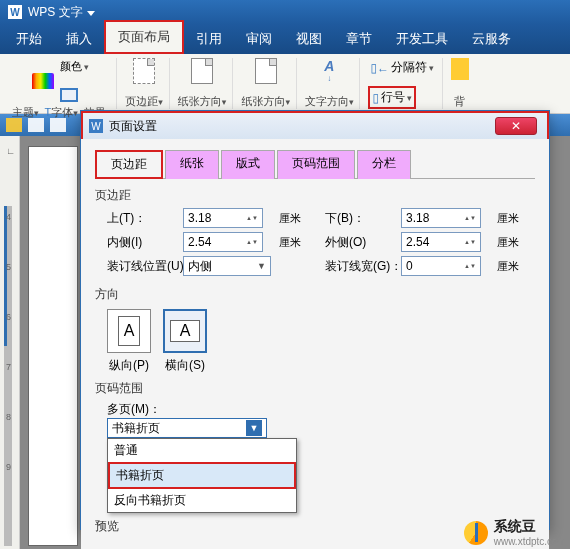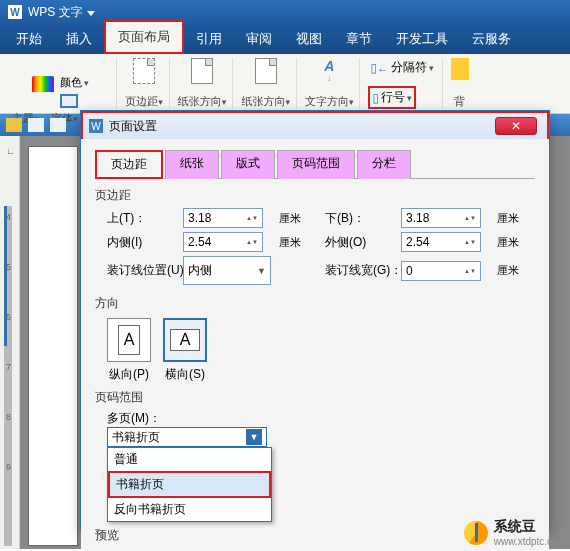--- a/index.html
+++ b/index.html
@@ -11,21 +11,21 @@
 
 .tabs { background: linear-gradient(#1f5a9e, #174a85); height: 30px; display: flex; align-items: flex-end; padding: 0 4px; }
 .tab { color: #fff; padding: 6px 12px; cursor: pointer; font-size: 13px; }
 .tab.active { background: #f5f5f1; color: #333; border: 2px solid #d62020; }
 
 .ribbon { background: #f5f5f1; height: 60px; display: flex; border-bottom: 1px solid #ccc; padding: 4px 6px; gap: 2px; }
 .ribbon-group { display: flex; flex-direction: column; align-items: center; padding: 0 6px; border-right: 1px solid #ddd; justify-content: space-between; }
 .ribbon-group:last-child { border-right: none; }
 .ribbon-top { display: flex; gap: 4px; align-items: center; }
 .ribbon-label { font-size: 11px; color: #444; margin-top: 2px; }
-.ribbon-col { display: flex; flex-direction: column; gap: 2px; font-size: 11px; margin-top: 16px; }
+.ribbon-col { display: flex; flex-direction: column; gap: 12px; font-size: 11px; }
 .ribbon-item { display: flex; align-items: center; gap: 2px; padding: 1px 2px; }
 
 .rainbow-icon { width: 22px; height: 16px; background: linear-gradient(90deg, #e00, #fa0, #ee0, #0c0, #06f, #90f); border-radius: 2px 2px 0 0; }
 .square-icon { width: 18px; height: 14px; border: 2px solid #3a7cc4; background: #eaf0f8; }
 .page-icon { width: 22px; height: 26px; border: 1px solid #888; background: #fff; position: relative; }
 .page-icon::after { content: ""; position: absolute; top: 0; right: 0; width: 6px; height: 6px; background: #ddd; border-left: 1px solid #888; border-bottom: 1px solid #888; }
 .text-dir-icon { width: 20px; height: 22px; display: flex; flex-direction: column; align-items: center; color: #4a7cc0; font-size: 14px; }
 .small-dd { font-size: 9px; color: #555; }
 
 .quickbar { background: linear-gradient(#4a8ed4, #2f6eb0); height: 22px; display: flex; align-items: center; padding: 0 6px; gap: 6px; }
@@ -48,34 +48,34 @@
 .dlg-body { padding: 10px 14px; background: #f4f4f4; }
 .dlg-tabs { display: flex; border-bottom: 1px solid #aaa; margin-bottom: 8px; }
 .dlg-tab { padding: 4px 14px; border: 1px solid #aaa; border-bottom: none; background: #f0abfc; margin-right: 2px; position: relative; top: 1px; }
 .dlg-tab.active { background: #f4f4f4; border: 2px solid #d62020; }
 
 .fieldset-label { color: #333; margin: 6px 0 4px; }
 .margin-grid { display: grid; grid-template-columns: 70px 90px 40px 70px 90px 40px; gap: 4px 6px; align-items: center; margin-left: 12px; }
 .margin-grid .unit { font-size: 11px; }
 .num-input { width: 80px; height: 20px; border: 1px solid #7a9ac0; background: #fff; padding: 0 4px; display: flex; align-items: center; justify-content: space-between; }
 .spinner { width: 12px; display: flex; flex-direction: column; font-size: 6px; line-height: 6px; color: #555; }
-.combo { width: 88px; height: 29px; border: 1px solid #7a9ac0; background: #fff; display: flex; align-items: center; justify-content: space-between; padding: 0 4px; }
+.combo { width: 88px; height: 20px; border: 1px solid #7a9ac0; background: #fff; display: flex; align-items: center; justify-content: space-between; padding: 0 4px; }
 .combo .arrow { font-size: 9px; color: #555; }
 
 .orient-row { display: flex; gap: 12px; margin: 6px 0 6px 12px; }
 .orient-box { display: flex; flex-direction: column; align-items: center; gap: 4px; }
 .orient-icon { width: 44px; height: 44px; border: 1px solid #888; background: #fff; display: flex; align-items: center; justify-content: center; }
 .orient-icon.selected { border: 2px solid #2f6eb0; background: #eaf0f8; }
 .orient-icon .page { border: 1px solid #666; background: #fff; display: flex; align-items: center; justify-content: center; font-size: 16px; }
 .orient-icon.portrait .page { width: 22px; height: 30px; }
 .orient-icon.landscape .page { width: 30px; height: 22px; }
 
 .multi-combo { width: 160px; height: 20px; border: 1px solid #2f6eb0; background: #fff; display: flex; align-items: center; justify-content: space-between; padding: 0 4px; margin-left: 12px; }
 .multi-combo .arrow-btn { width: 16px; height: 16px; background: #2f6eb0; color: #fff; display: flex; align-items: center; justify-content: center; font-size: 9px; }
-.dropdown-list { position: absolute; width: 165px; border: 1px solid #666; background: #fff; margin-left: 12px; box-shadow: 2px 2px 4px rgba(0,0,0,0.3); }
+.dropdown-list { position: absolute; width: 190px; border: 1px solid #666; background: #fff; margin-left: 12px; box-shadow: 2px 2px 4px rgba(0,0,0,0.3); }
 .dropdown-list .opt { padding: 3px 6px; }
 .dropdown-list .opt.highlight { background: #d8e8f8; border: 2px solid #d62020; }
 
 .watermark { position: absolute; bottom: 4px; right: 4px; display: flex; align-items: center; gap: 6px; font-size: 14px; }
 .wm-icon { width: 24px; height: 24px; border-radius: 50%; background: conic-gradient(#f90 0 60%, #fc3 60% 100%); position: relative; }
 .wm-icon::after { content: ""; position: absolute; left: 45%; top: 10%; width: 3px; height: 80%; background: #2b6fb8; }
 .wm-text1 { font-weight: bold; color: #222; }
 .wm-text2 { font-size: 10px; color: #888; }
 
 .red-box-highlight { border: 2px solid #d62020 !important; }

